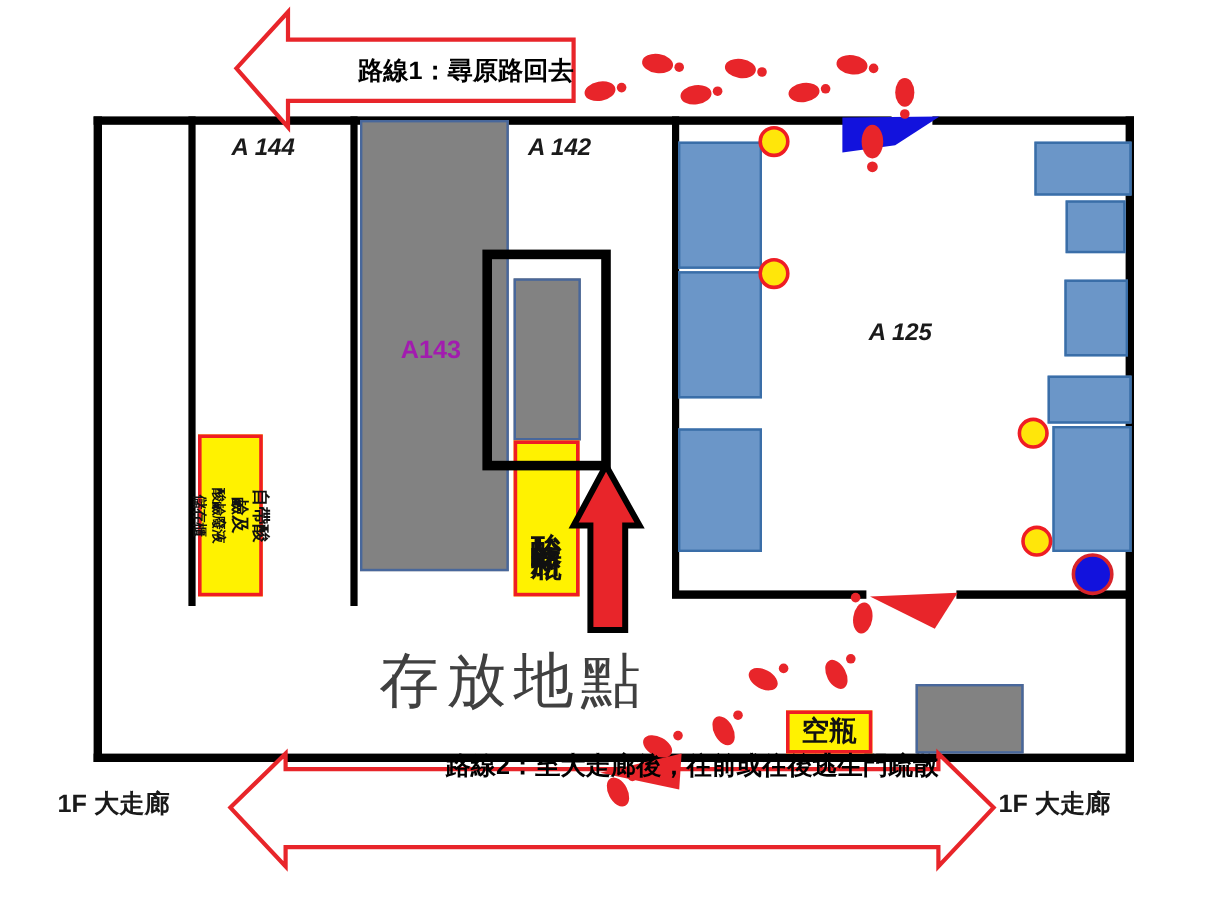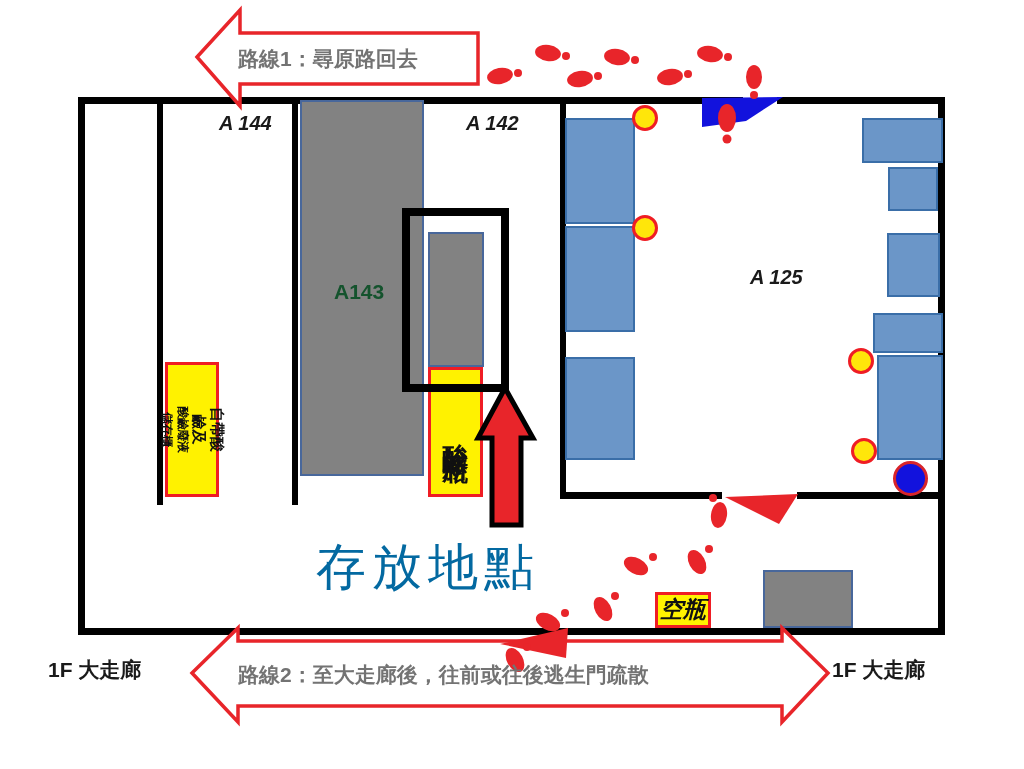--- a/index.html
+++ b/index.html
@@ -8,31 +8,31 @@
     font-family:"Liberation Sans","DejaVu Sans",sans-serif;
   }
   .wall{position:absolute;background:#000;z-index:1;}
   .bench{position:absolute;background:#6b96c8;border:2px solid #3a6ea8;box-sizing:border-box;z-index:2;}
   .grayblock{position:absolute;background:#828282;border:2px solid #48679b;box-sizing:border-box;z-index:2;}
   .sign{
     position:absolute;background:#fff200;border:3px solid #ef1d24;box-sizing:border-box;
     display:flex;align-items:center;justify-content:center;color:#111;font-weight:bold;
     text-align:center;z-index:3;line-height:1.1;
   }
-  .roomlabel{position:absolute;font-style:italic;font-weight:bold;font-size:20px;color:#1a1a1a;z-index:2;white-space:nowrap;margin-left:26px;}
+  .roomlabel{position:absolute;font-style:italic;font-weight:bold;font-size:20px;color:#1a1a1a;z-index:2;white-space:nowrap;}
   .dot-marker{position:absolute;border-radius:50%;box-sizing:border-box;z-index:4;}
   .dot-yellow{background:#ffe60a;border:3px solid #ef1d24;}
   .dot-blue{background:#1212dd;border:3px solid #d8242a;}
   .highlight-rect{position:absolute;border:8px solid #000;background:transparent;box-sizing:border-box;z-index:5;}
   #overlay{position:absolute;left:0;top:0;z-index:6;pointer-events:none;}
-  .routetext{position:absolute;color:#737373;font-weight:bold;text-align:left;z-index:7;white-space:nowrap;}
+  .routetext{position:absolute;color:#000000;font-weight:bold;text-align:right;z-index:7;white-space:nowrap;}
   .vtext{writing-mode:vertical-rl;text-orientation:upright;letter-spacing:5px;}
-  .bigtext{position:absolute;color:#0369a1;font-size:50px;letter-spacing:6px;z-index:7;white-space:nowrap;}
+  .bigtext{position:absolute;color:#404040;font-size:50px;letter-spacing:6px;z-index:7;white-space:nowrap;}
   .corridortext{position:absolute;color:#1a1a1a;font-weight:bold;font-size:21px;z-index:7;white-space:nowrap;}
-  .a143label{position:absolute;color:#14532d;font-weight:600;font-size:21px;z-index:3;}
+  .a143label{position:absolute;color:#a21caf;font-weight:600;font-size:21px;z-index:3;}
   .cab-inner{transform:rotate(90deg);width:128px;text-align:center;font-weight:bold;color:#111;}
   .cab-l1{font-size:15px;line-height:1.2;}
   .cab-l2{font-size:12px;line-height:1.3;letter-spacing:-0.5px;}
 </style>
 </head>
 <body>
 
 <div id="stage">
 
   <div class="wall" style="left:78px;top:97px;width:665px;height:7px;"></div>
@@ -74,21 +74,21 @@
     <div class="cab-inner">
       <div class="cab-l1">自帶酸鹼及</div>
       <div class="cab-l2">酸鹼廢液儲存櫃</div>
     </div>
   </div>
 
   <div class="sign" style="left:428px;top:367px;width:55px;height:130px;font-size:26px;">
     <div class="vtext">酸鹼新瓶</div>
   </div>
 
-  <div class="sign" style="left:655px;top:592px;width:56px;height:36px;font-size:23px;font-style:italic;">
+  <div class="sign" style="left:655px;top:592px;width:72px;height:36px;font-size:23px;">
     <div>空瓶</div>
   </div>
 
 
   <div class="highlight-rect" style="left:402px;top:208px;width:107px;height:184px;"></div>
 
   <svg id="overlay" width="1024" height="769" viewBox="0 0 1024 769">
 
     <polygon points="197,57 240,10 240,33 478,33 478,84 240,84 240,106" fill="#ffffff" stroke="#e8252a" stroke-width="3.5"></polygon>
 
@@ -159,20 +159,20 @@
       <g>
           <ellipse cx="515" cy="660" rx="8" ry="13" transform="rotate(-28 515 660)"></ellipse>
           <circle cx="527" cy="647" r="4"></circle>
         </g>
     </g>
 
     <polygon points="492,525 492,438 478,438 505,388 533,438 521,438 521,525" fill="#e8252a" stroke="#000" stroke-width="5"></polygon>
   </svg>
 
   <div class="routetext" style="left:238px;top:45px;width:240px;font-size:21px;">路線1：尋原路回去</div>
-  <div class="routetext" style="left:238px;top:661px;width:544px;font-size:21px;">路線2：至大走廊後，往前或往後逃生門疏散</div>
+  <div class="routetext" style="left:238px;top:624px;width:544px;font-size:21px;">路線2：至大走廊後，往前或往後逃生門疏散</div>
 
   <div class="bigtext" style="left:316px;top:534px;">存放地點</div>
 
   <div class="corridortext" style="left:48px;top:656px;">1F 大走廊</div>
   <div class="corridortext" style="left:832px;top:656px;">1F 大走廊</div>
 
 </div>
 
 </body></html>

